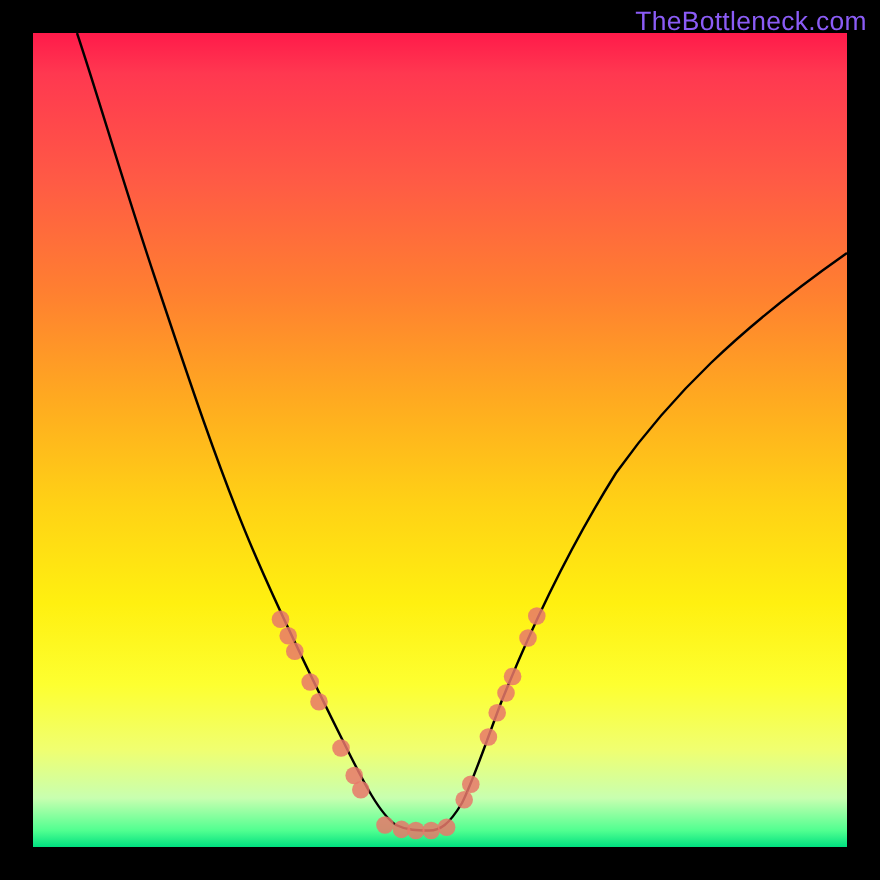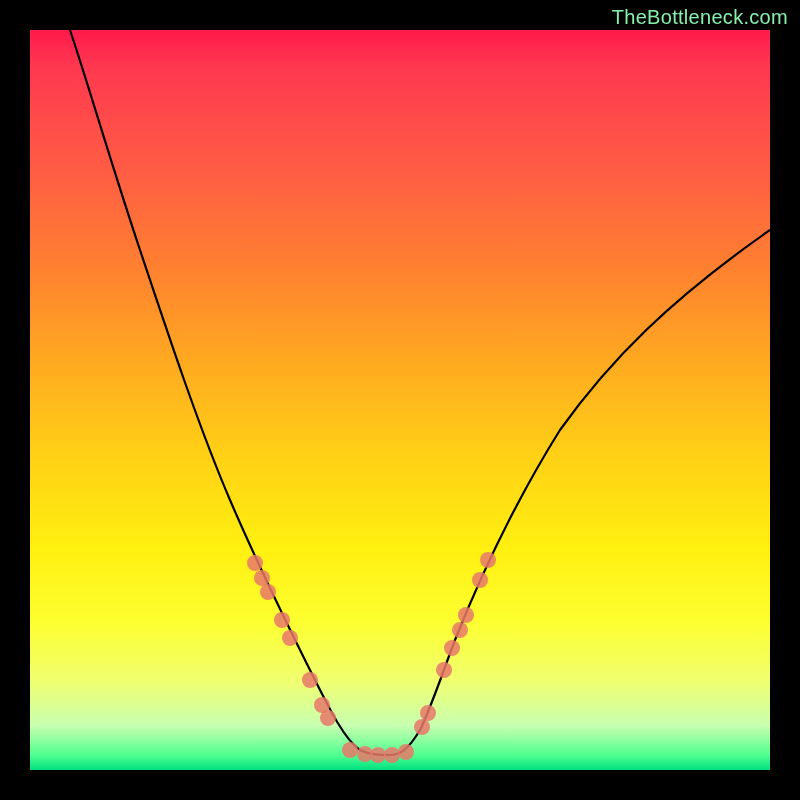--- a/index.html
+++ b/index.html
@@ -8,22 +8,22 @@
     height: 800px;
     background: #000;
     position: relative;
     overflow: hidden;
     font-family: Arial, sans-serif;
   }
   .watermark {
     position: absolute;
     top: 6px;
     right: 12px;
-    color: #86efac;
-    font-size: 20px;
+    color: #8b5cf6;
+    font-size: 24px;
     font-weight: 500;
     z-index: 10;
     letter-spacing: 0.3px;
   }
   .plot-area {
     position: absolute;
     top: 30px;
     left: 30px;
     width: 740px;
     height: 740px;

